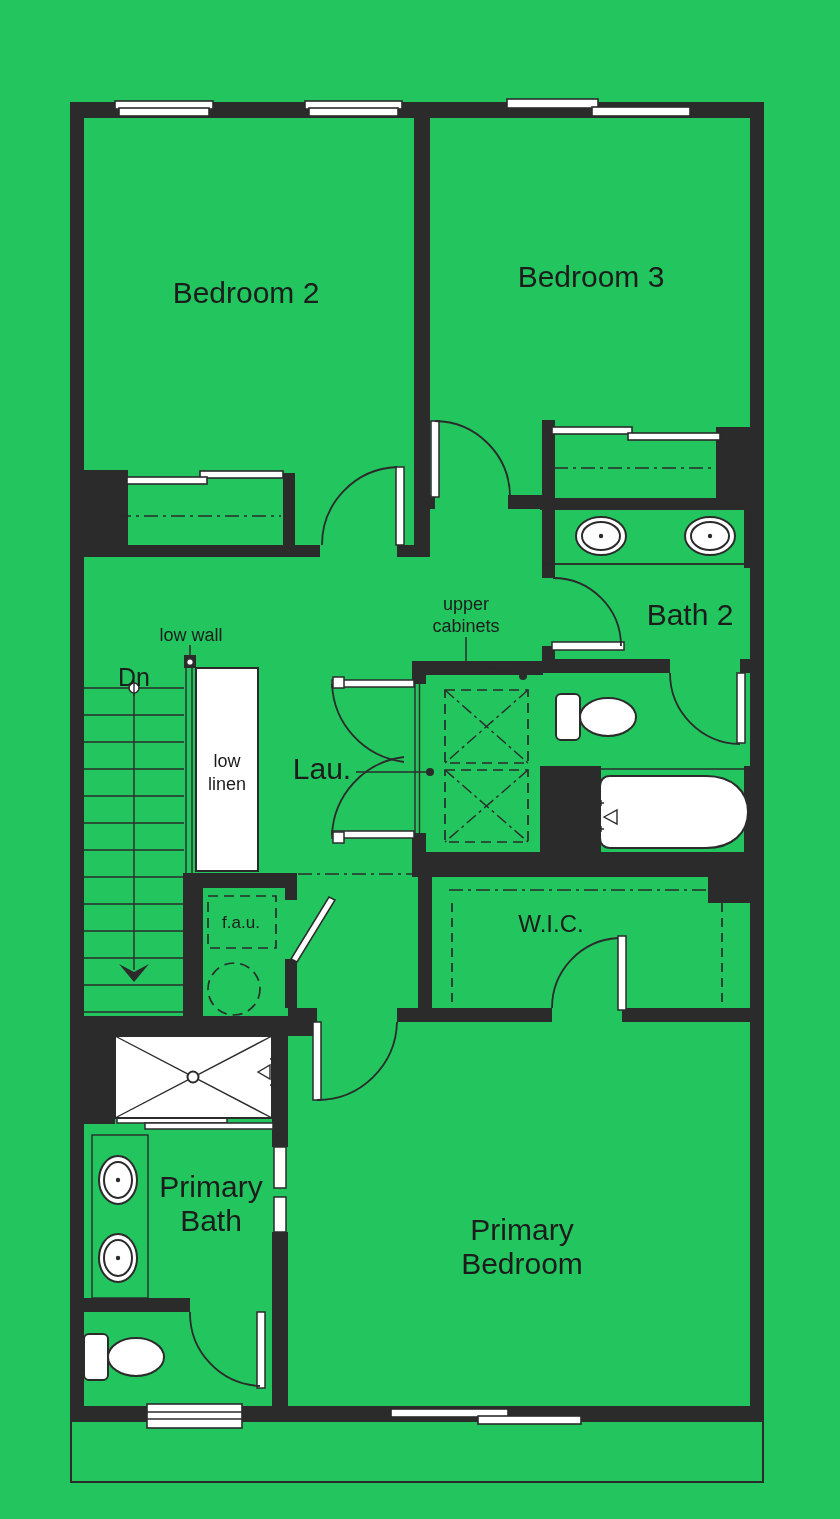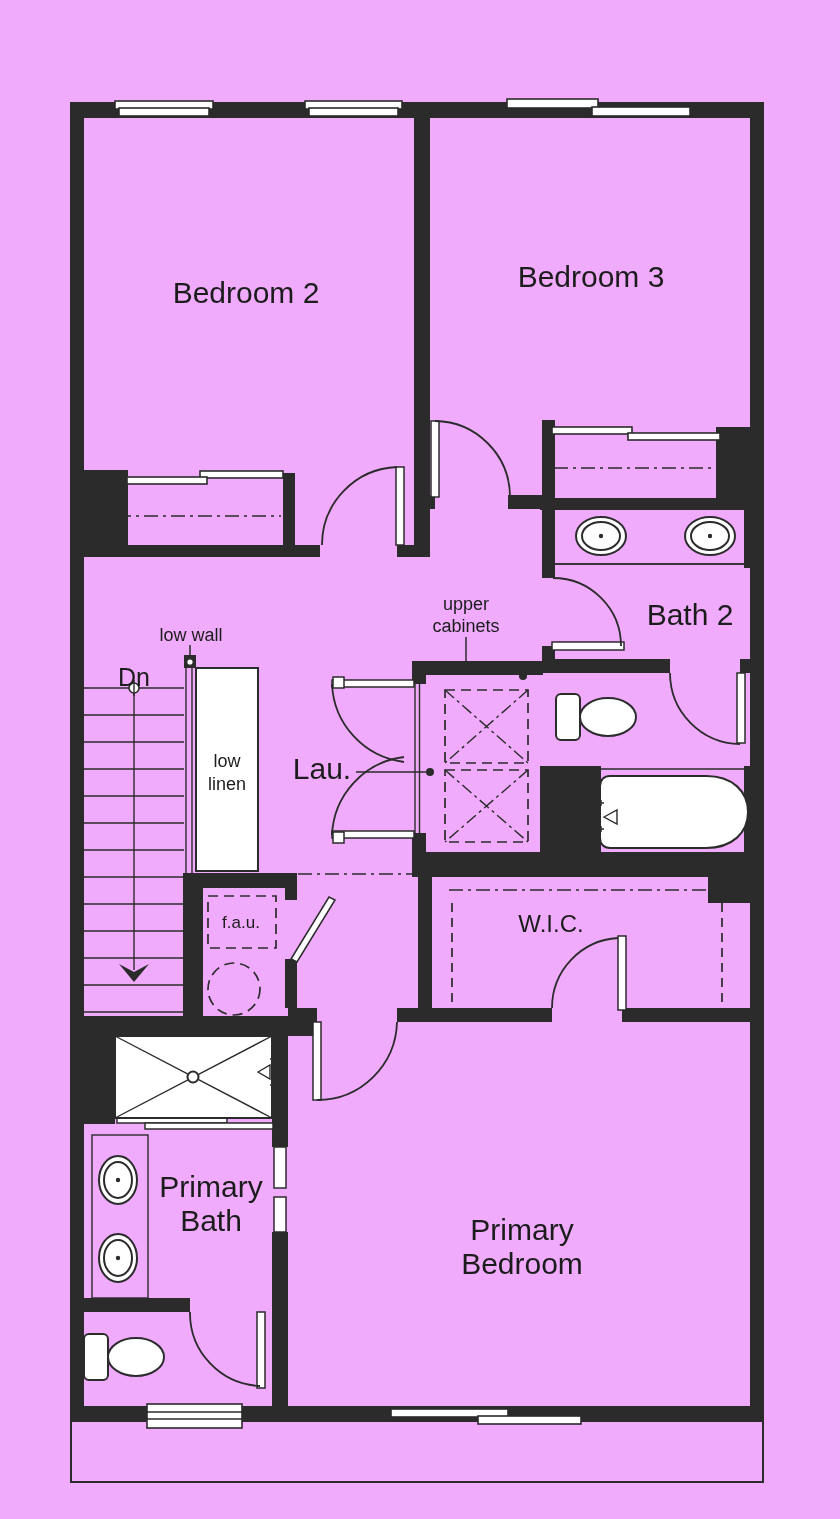--- a/index.html
+++ b/index.html
@@ -1,16 +1,16 @@
 <!DOCTYPE html>
 <html><head>
 <meta charset="utf-8">
 <style>
   html,body{margin:0;padding:0;background:#ffffff;}
-  .page{position:relative;width:840px;height:1519px;background:#f0abfc;overflow:hidden;}
+  .page{position:relative;width:840px;height:1519px;background:#22c55e;overflow:hidden;}
   svg{position:absolute;left:0;top:0;}
   .wall{fill:#2b2b2b;stroke:none;}
   .thin{stroke:#2b2b2b;stroke-width:2;fill:none;}
   .thin13{stroke:#2b2b2b;stroke-width:1.4;fill:none;}
   .fixture{stroke:#2b2b2b;stroke-width:2;fill:#ffffff;}
   .winrect{stroke:#2b2b2b;stroke-width:1.6;fill:#ffffff;}
   .leafrect{stroke:#2b2b2b;stroke-width:1.5;fill:#ffffff;}
   .arc{stroke:#2b2b2b;stroke-width:1.8;fill:none;}
   .dash{stroke:#2b2b2b;stroke-width:1.7;fill:none;stroke-dasharray:10,6;}
   .dashdot{stroke:#2b2b2b;stroke-width:1.7;fill:none;stroke-dasharray:14,5,3,5;}

